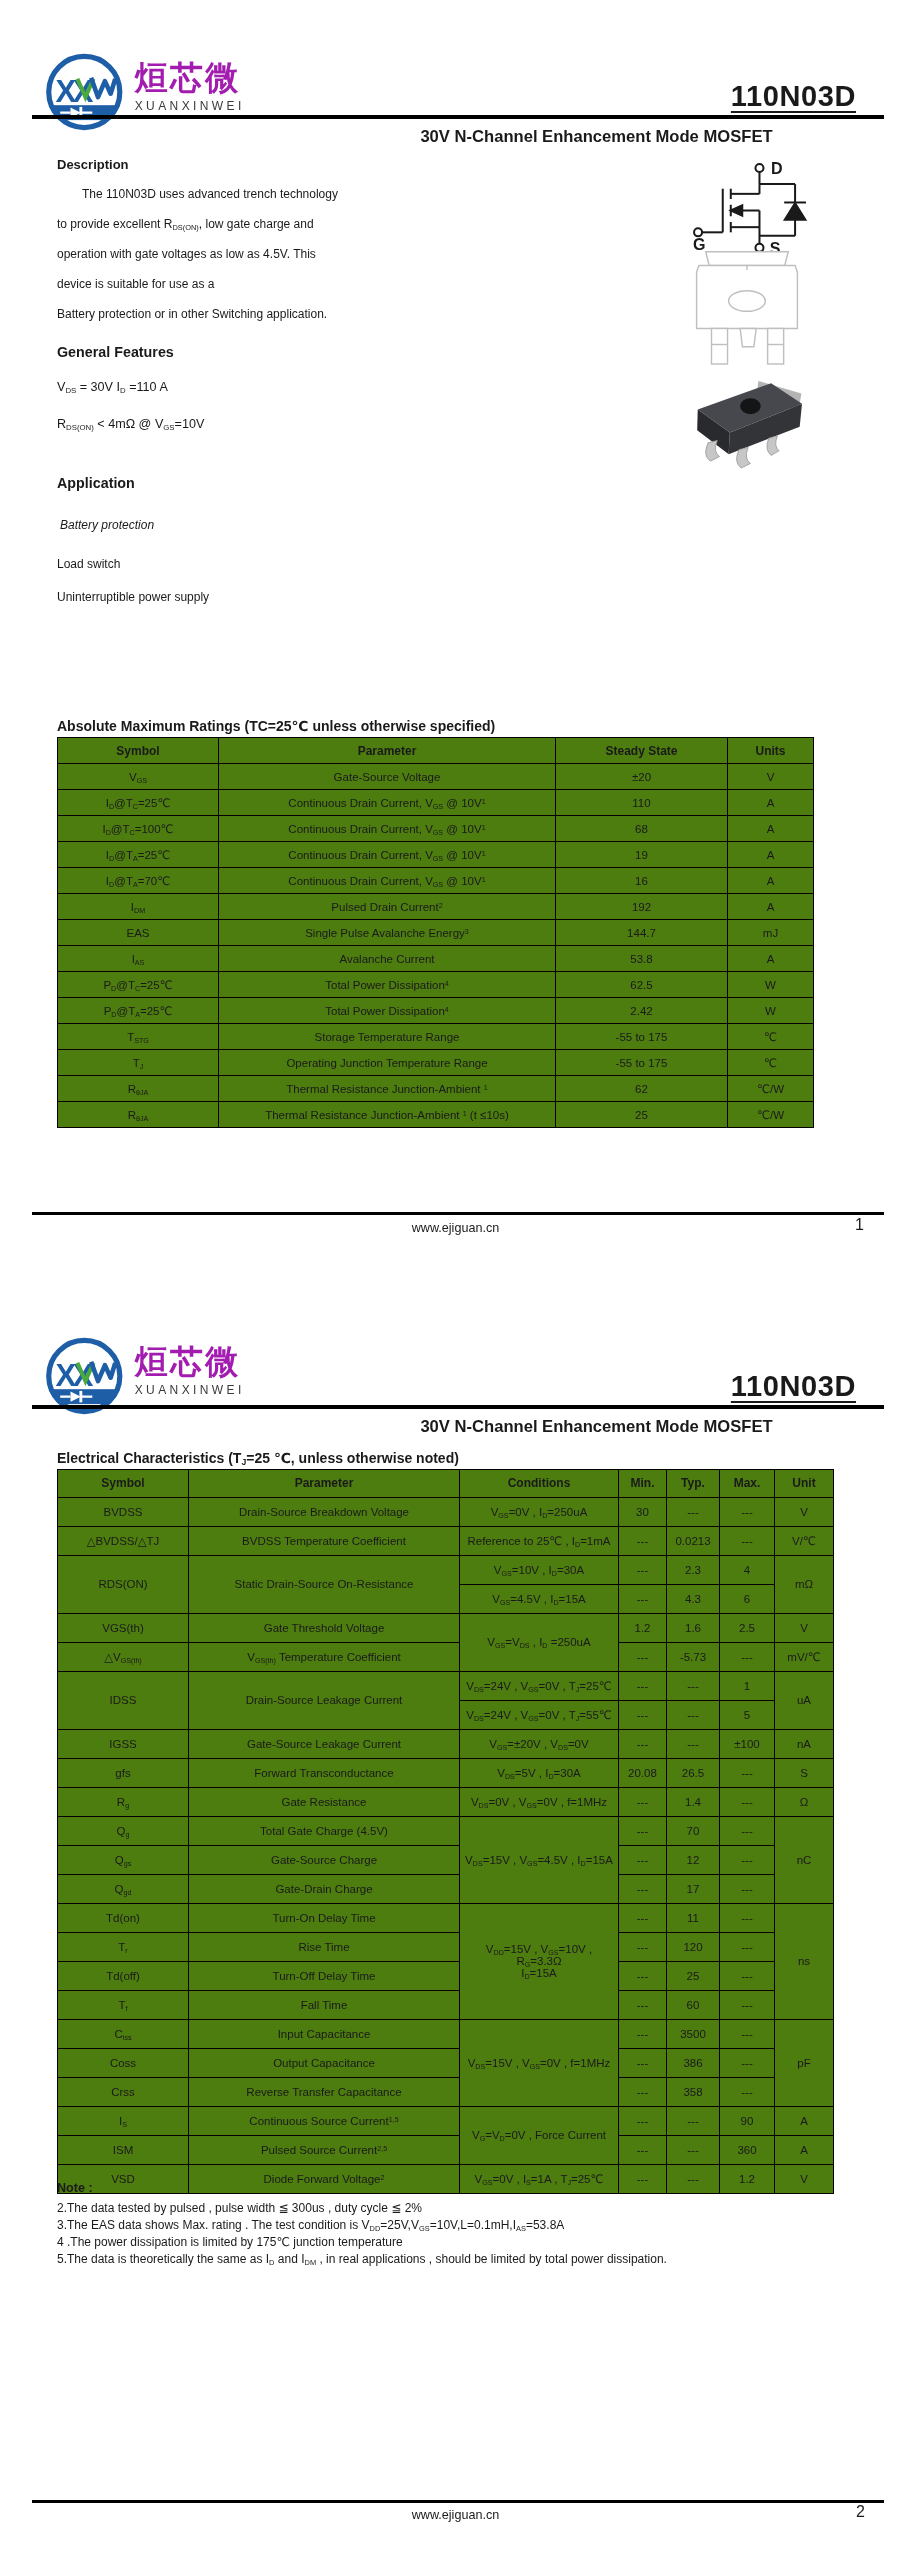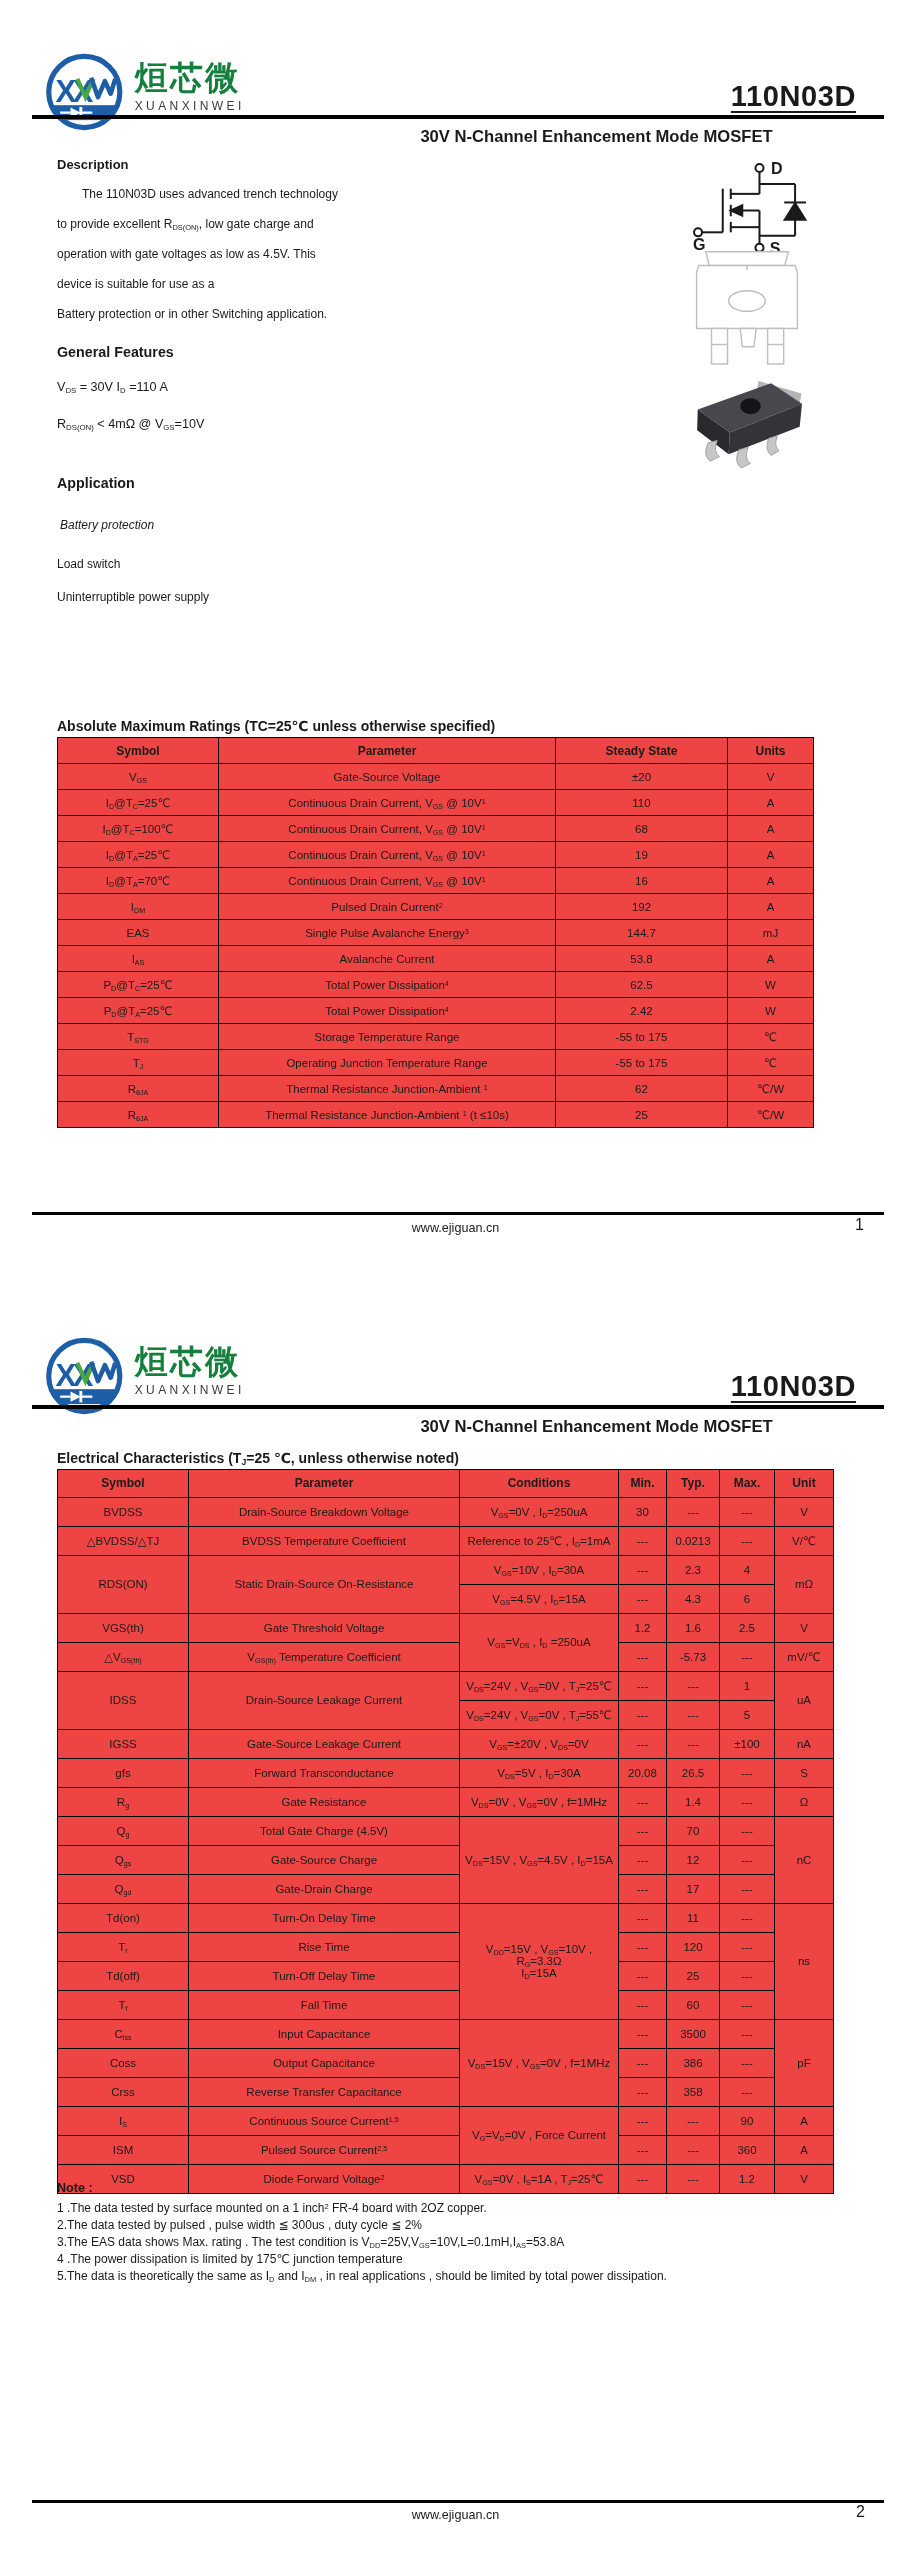--- a/index.html
+++ b/index.html
@@ -12,39 +12,39 @@
   .page { position:absolute; left:0; width:911px; background:#fff; }
   #page1 { top:0; height:1291px; }
   #page2 { top:1291px; height:1285px; }
 
   .abs { position:absolute; }
 
   
   .logo { display:flex; align-items:flex-start; }
   .logo-mark { width:86px; height:86px; }
   .logo-texts { margin-left:5.7px; padding-top:10.3px; }
-  .logo-cn { font-size:33px; font-weight:bold; color:#15803d; line-height:37px; letter-spacing:2.3px;}
+  .logo-cn { font-size:33px; font-weight:bold; color:#a21caf; line-height:37px; letter-spacing:2.3px;}
   .logo-en { font-size:12px; color:#3a3a3a; letter-spacing:3.4px; margin-top:2.3px;text-align:right; }
   .partnum {
     font-size:29px; font-weight:bold; text-align:right;
     text-decoration:underline; text-decoration-thickness:2.3px; text-underline-offset:4.6px;
     letter-spacing:0.6px;
   }
   .hrule { background:#000; }
   .subtitle { font-size:16.6px; font-weight:bold; text-align:center; }
 
   
   .h-section { font-size:13px; font-weight:bold; }
   .bodytext { font-size:12px; line-height:30px; }
   .bodyline { font-size:12px;text-align:center; }
   .indent { padding-left:25px; }
 
   
   .tbl-title { font-size:14px; font-weight:bold; }
-  table { border-collapse:collapse; table-layout:fixed; background:#ef4444; }
+  table { border-collapse:collapse; table-layout:fixed; background:#4d7c0f; }
   table, td, th { border:1.4px solid #000; }
   table { border-width:1.7px; }
   td, th { text-align:center; vertical-align:middle; font-size:11.5px; padding:1.1px 2.3px; white-space:pre-line; }
   th { font-weight:bold; font-size:12px; }
   #amr-table tr { height:26px; }
   #amr-table thead tr { height:26px; }
   #ec-table tr { height:29px; }
   #ec-table thead tr { height:27.5px; }
   sub { font-size:0.62em; vertical-align:-0.28em; line-height:0; }
   sup { font-size:0.62em; vertical-align:0.45em; line-height:0; }
@@ -527,21 +527,20 @@
           <td>---</td>
           <td>---</td>
           <td>1.2</td>
           <td>V</td>
         </tr>
       </tbody>
   </table>
 
   <div class="abs note-head" style="left:57px; top:890px;">Note :</div>
   <div class="abs" style="left:57px; top:909px; width:815px;">
-    <div class="note-line">1 .The data tested by surface mounted on a 1 inch<sup>2</sup> FR-4 board with 2OZ copper.</div>
     <div class="note-line">2.The data tested by pulsed , pulse width ≦ 300us , duty cycle ≦ 2%</div>
     <div class="note-line">3.The EAS data shows Max. rating . The test condition is V<sub>DD</sub>=25V,V<sub>GS</sub>=10V,L=0.1mH,I<sub>AS</sub>=53.8A</div>
     <div class="note-line">4 .The power dissipation is limited by 175℃ junction temperature</div>
     <div class="note-line">5.The data is theoretically the same as I<sub>D</sub> and I<sub>DM</sub> , in real applications , should be limited by total power dissipation.</div>
   </div>
 
   <div class="abs hrule" style="left:32px; top:1209px; width:852px; height:3.4px;"></div>
   <div class="abs footer-site" style="left:0; top:1217px;">www.ejiguan.cn</div>
   <div class="abs pageno" style="left:856px; top:1212px;">2</div>
 </div>

